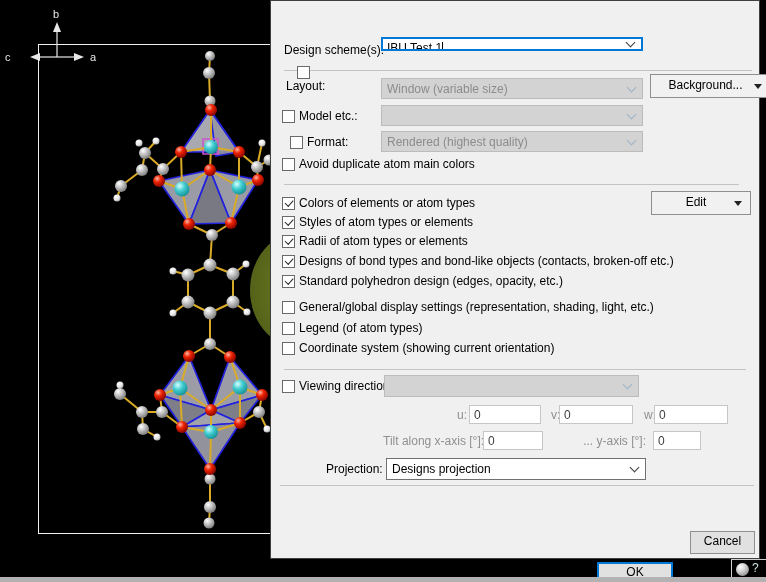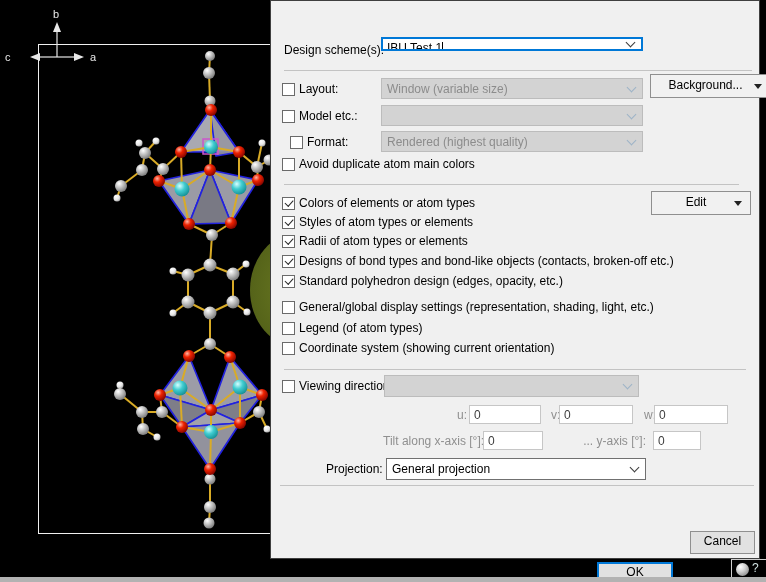--- a/index.html
+++ b/index.html
@@ -251,21 +251,21 @@
   <div class="dialog">
 
     <span class="lbl" style="left:13px;top:42px;">Design scheme(s):</span>
     <div class="combo focused" style="left:110px;top:36px;width:262px;height:14px;">
       <span>IBU Test 1</span><span class="caret"></span>
       <span class="chev"></span>
     </div>
 
     <div class="sep" style="left:13px;top:69px;width:468px;"></div>
 
-    <div class="cbrow" style="top:81px;">
+    <div class="cbrow" style="top:65px;flex-direction:column;">
       <span class="checkbox"></span>
       <span class="cblabel">Layout:</span>
     </div>
     <div class="combo disabled" style="left:110px;top:77px;width:262px;height:21px;">
       <span>Window (variable size)</span>
       <span class="chev"></span>
     </div>
     <div class="push-btn" style="left:379px;top:73px;width:121px;height:24px;">
       <span class="btn-text" style="margin-right:10px;">Background...</span>
       <span class="darr"></span>
@@ -351,21 +351,21 @@
     <span class="lbl dis" style="left:373px;top:407px;">w:</span>
     <div class="field" style="left:383px;top:404px;width:74px;height:19px;">0</div>
 
     <span class="lbl dis" style="left:112px;top:433px;width:95px;text-align:right;">Tilt along x-axis [°]:</span>
     <div class="field" style="left:212px;top:430px;width:60px;height:19px;">0</div>
     <span class="lbl dis" style="left:308px;top:433px;width:67px;text-align:right;">... y-axis [°]:</span>
     <div class="field" style="left:382px;top:430px;width:48px;height:19px;">0</div>
 
     <span class="lbl" style="left:55px;top:461px;">Projection:</span>
     <div class="combo" style="left:115px;top:457px;width:260px;height:22px;">
-      <span>General projection</span>
+      <span>Designs projection</span>
       <span class="chev"></span>
     </div>
 
     <div class="sep" style="left:9px;top:484px;width:474px;"></div>
 
     <div class="dlg-btn focused" style="left:326px;top:561px;width:76px;height:23px;">OK</div>
     <div class="dlg-btn" style="left:419px;top:530px;width:65px;height:23px;">Cancel</div>
   </div>
 
   <div class="help-box">

